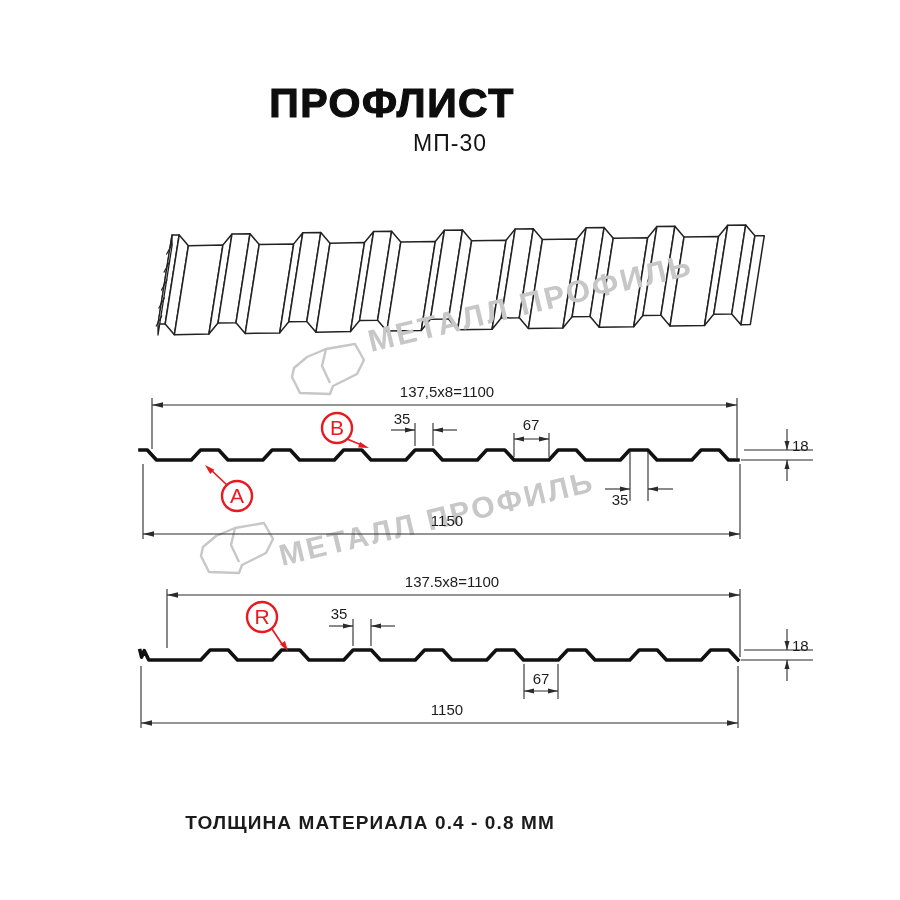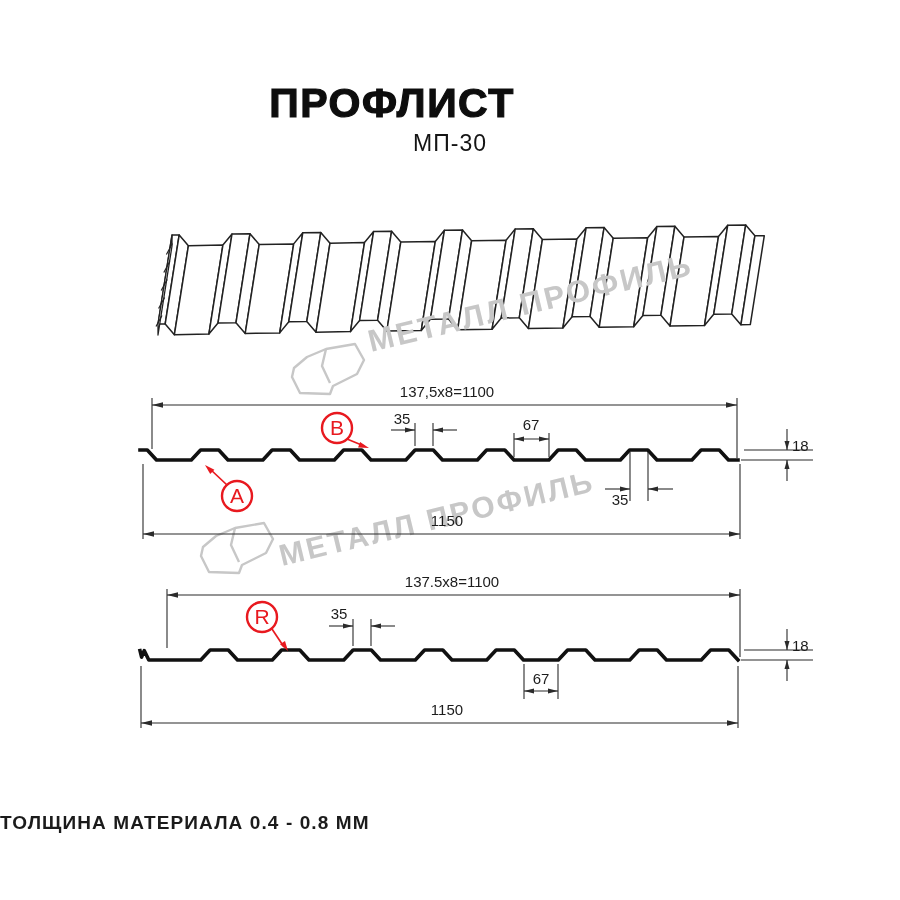--- a/index.html
+++ b/index.html
@@ -3,21 +3,21 @@
 <meta charset="utf-8">
 <style>
   html,body{margin:0;padding:0;}
   body{width:900px;height:900px;background:#ffffff;position:relative;overflow:hidden;
        font-family:"Liberation Sans", sans-serif;}
   .page-title{position:absolute;top:80px;left:0;width:784px;text-align:center;
       font-size:41px;font-weight:700;letter-spacing:1.5px;color:#0d0d0d;
       -webkit-text-stroke:1.2px #0d0d0d;}
   .page-subtitle{position:absolute;top:130px;left:0;width:900px;text-align:center;
       font-size:23px;font-weight:400;letter-spacing:1px;color:#141414;}
-  .footer-note{position:absolute;top:812px;left:0;width:740px;text-align:left;
+  .footer-note{position:absolute;top:812px;left:0;width:740px;text-align:center;
       font-size:19px;font-weight:700;letter-spacing:1.1px;color:#1b1b1b;}
   svg{position:absolute;top:0;left:0;}
   .dim-line{stroke:#2b2b2b;stroke-width:1.1;fill:none;}
   .dim-head{fill:#2b2b2b;stroke:none;}
   .dim-text{font-family:"Liberation Sans",sans-serif;font-size:15px;fill:#1c1c1c;}
   .profile-line{fill:none;stroke:#111111;stroke-width:3.6;stroke-linejoin:round;stroke-linecap:square;}
   .sheet-face{fill:#ffffff;stroke:#222222;stroke-width:1.5;stroke-linejoin:round;}
   .sheet-edge{fill:#ffffff;stroke:#222222;stroke-width:1.3;stroke-linejoin:round;}
   .hatch{stroke:#222222;stroke-width:1.2;}
   .marker-circle{fill:none;stroke:#e8191f;stroke-width:2.4;}

